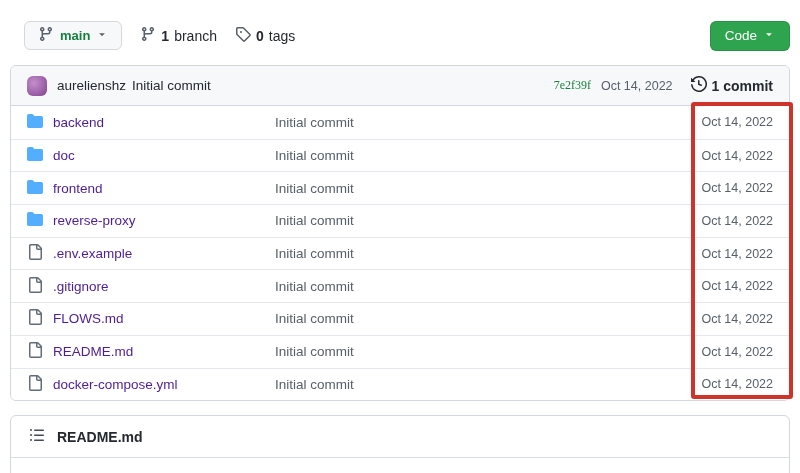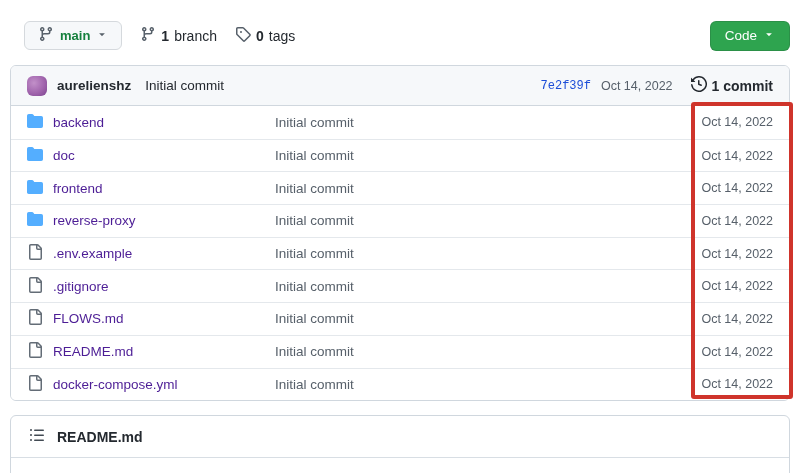--- a/index.html
+++ b/index.html
@@ -77,32 +77,32 @@
     border-bottom: 1px solid #d0d7de;
     font-size: 13.5px;
   }
   .avatar {
     width: 20px; height: 20px;
     border-radius: 6px;
     background: radial-gradient(circle at 35% 35%, #c290c9 0%, #a165ad 55%, #7d4490 100%);
     margin-right: 10px;
     flex: 0 0 auto;
   }
-  .commit-author { font-weight: 700; margin-right: 14px; cursor: pointer; }
+  .commit-author { font-weight: 400; margin-right: 6px; cursor: pointer; }
   .commit-msg { color: #24292f; cursor: pointer; }
   .commit-meta {
     margin-left: auto;
     display: flex;
     align-items: center;
     gap: 10px;
   }
   .commit-hash {
-    font-family: Liberation Mono, monospace;
+    font-family: Liberation Serif, serif;
     font-size: 12px;
-    color: #1d4ed8;
+    color: #15803d;
     cursor: pointer;
     margin-left: 32px;
   }
   .commit-date { font-size: 12.5px; color: #57606a; }
   .commit-count {
     display: inline-flex;
     align-items: center;
     gap: 5px;
     margin-left: 8px;
     font-size: 14px;

